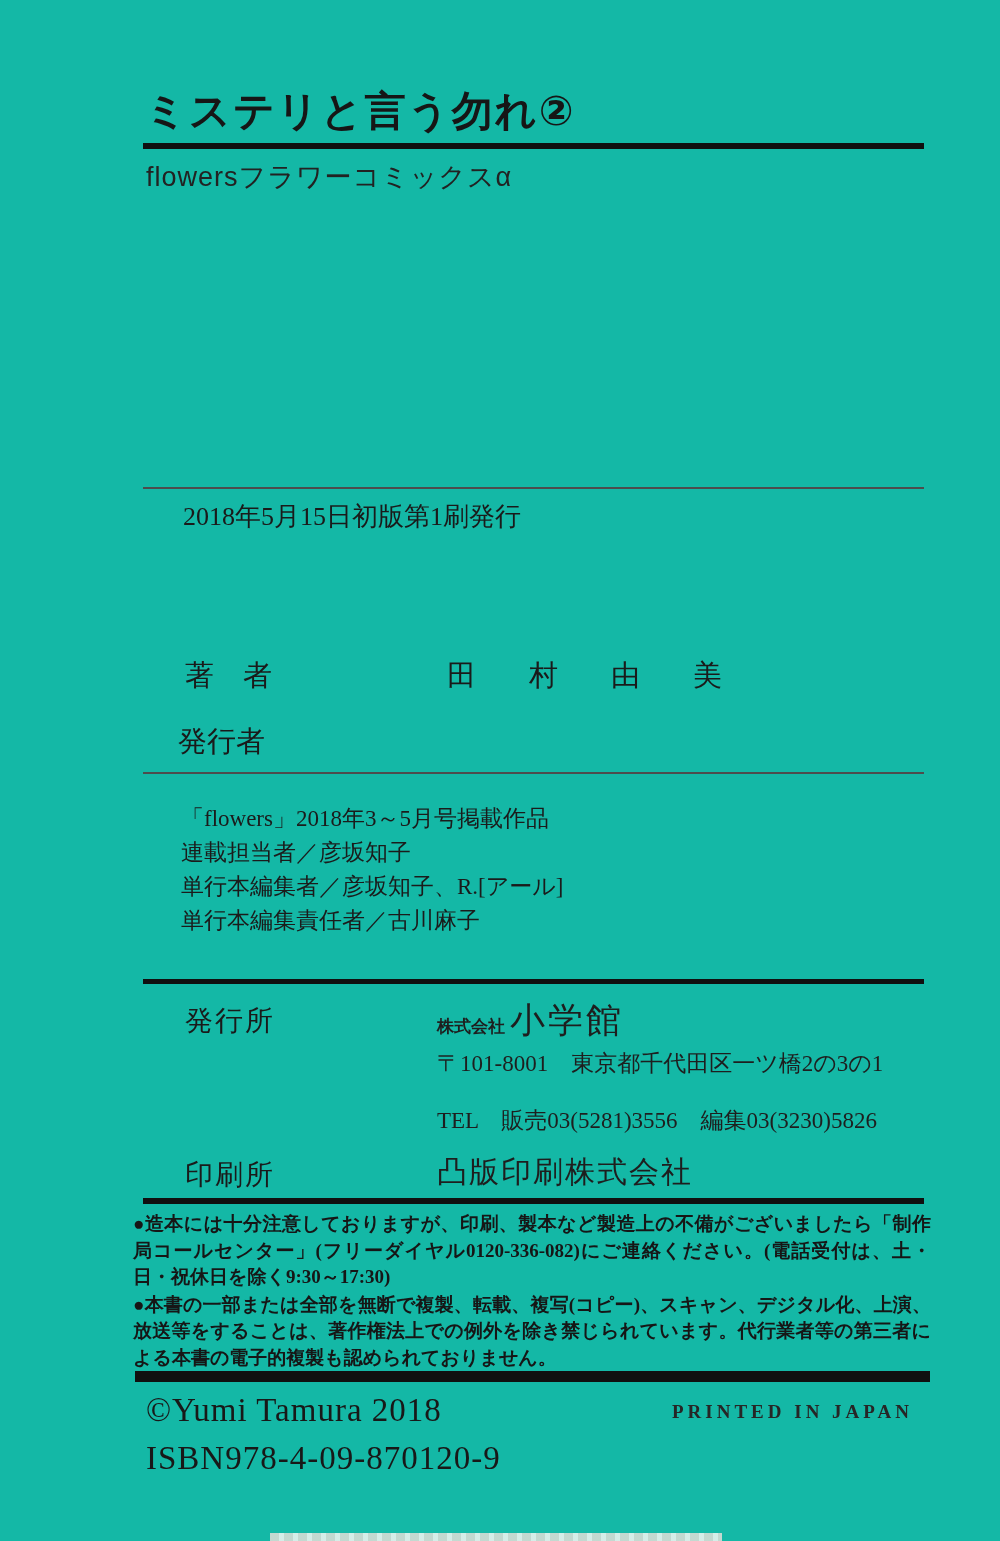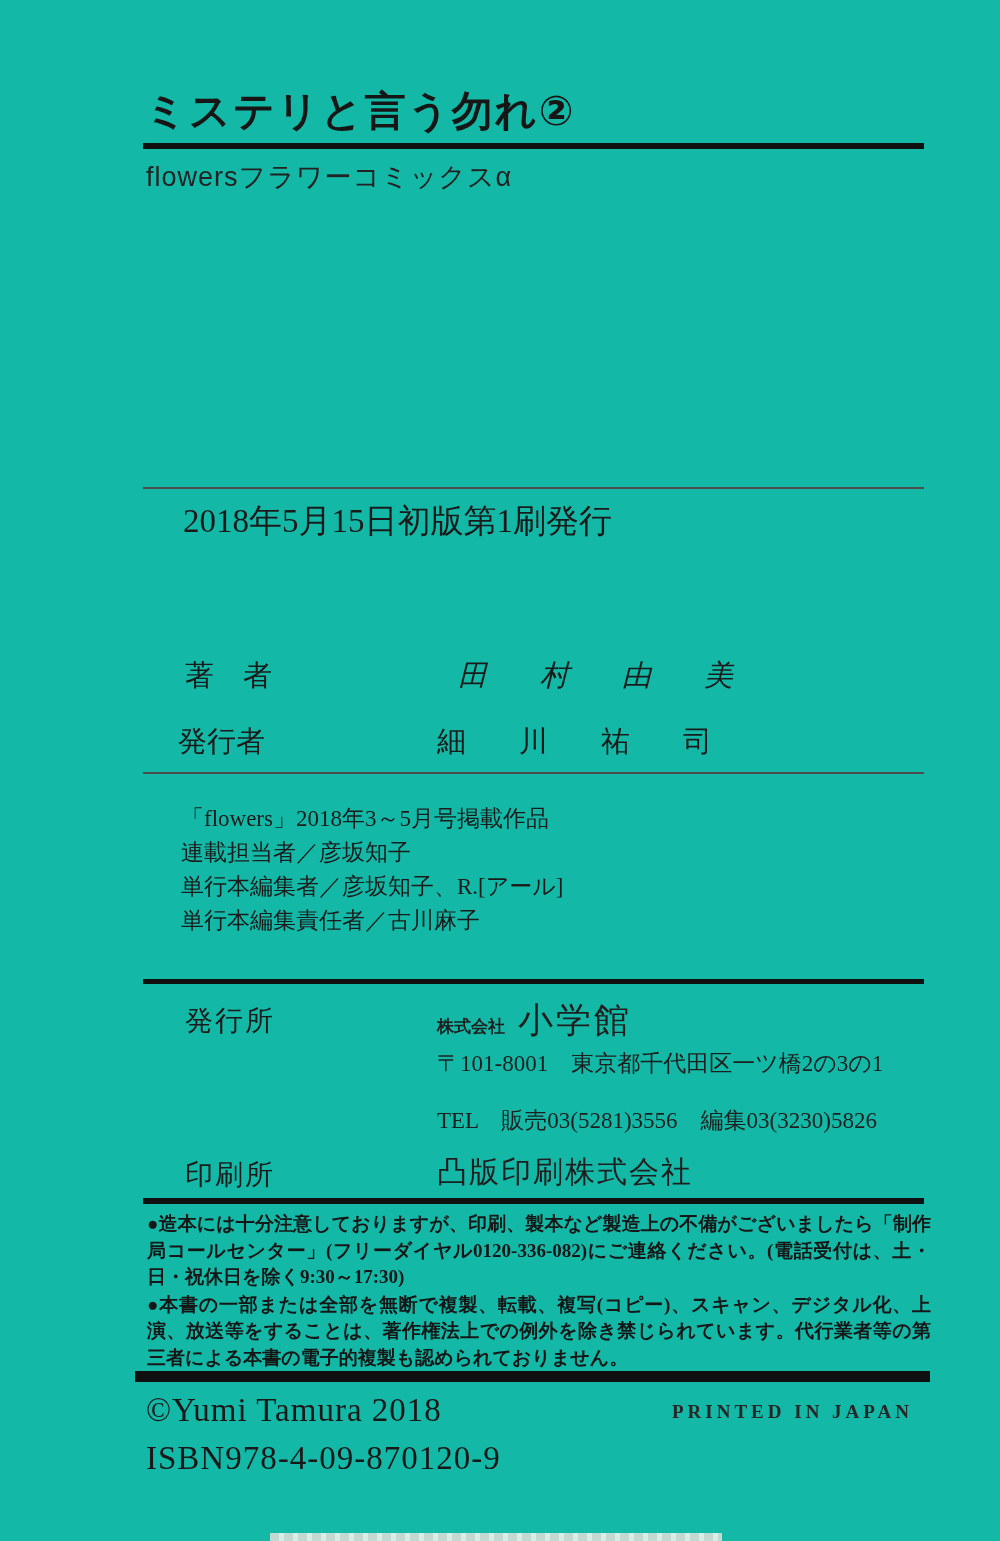--- a/index.html
+++ b/index.html
@@ -21,52 +21,52 @@
     color:#161616;
   }
   .rule{background:#101010;}
   .rule-thin{background:#4d4d4d;}
   .rule-title{left:143px;top:143px;width:781px;height:6px;}
   .imprint-line{
     left:146px;top:159px;
     font-size:27px;font-weight:500;letter-spacing:1px;color:#222;
   }
   .rule-above-edition{left:143px;top:487px;width:781px;height:2px;}
-  .edition-line{left:183px;top:499px;font-size:33px;color:#1a1a1a;}
+  .edition-line{left:183px;top:499px;font-size:26px;color:#1a1a1a;}
 
   .role-label{font-size:29px;color:#1a1a1a;}
   .role-name{font-size:29px;letter-spacing:12px;color:#1a1a1a;}
   .author-label{left:185px;top:656px;}
-  .author-name{left:458px;top:656px;font-style:italic;}
+  .author-name{left:447px;top:656px;}
   .publisher-label{left:178px;top:722px;}
   .publisher-name{left:437px;top:722px;}
   .rule-below-roles{left:143px;top:772px;width:781px;height:2px;}
 
   .serial-block{left:181px;top:802px;font-size:23px;line-height:34px;color:#1b1b1b;}
   .serial-block div{white-space:nowrap;}
 
   .rule-above-pub{left:143px;top:979px;width:781px;height:5px;}
   .section-label{font-size:28px;color:#1a1a1a;letter-spacing:2px;}
   .pub-label{left:185px;top:1002px;}
-  .pub-company{left:437px;top:997px;display:flex;align-items:baseline;gap:13px;}
+  .pub-company{left:437px;top:997px;display:flex;align-items:baseline;gap:5px;}
   .pub-company .prefix{font-size:17px;font-weight:600;}
   .pub-company .name{font-size:35px;letter-spacing:3px;}
   .pub-address{left:437px;top:1048px;font-size:23px;white-space:nowrap;}
   .pub-tel{left:437px;top:1086px;font-size:23px;white-space:nowrap;margin-top:19px;}
 
   .printer-label{left:185px;top:1156px;}
   .printer-name{left:437px;top:1152px;font-size:30px;letter-spacing:2px;}
   .rule-below-printer{left:143px;top:1198px;width:781px;height:6px;}
 
   .notices{
     left:133px;top:1211px;width:798px;
     font-size:19px;line-height:26.5px;font-weight:700;
     text-align:justify;color:#161616;
   }
-  .notices p{margin:0 0 1px 14px;}
+  .notices p{margin:0 0 1px 0;}
   .rule-footer{left:135px;top:1371px;width:795px;height:11px;}
 
   .copyright-line{left:146px;top:1392px;font-size:33px;letter-spacing:1px;color:#181818;}
   .printed-in{left:672px;top:1401px;font-size:19px;font-weight:700;letter-spacing:4px;color:#262626;}
   .isbn-line{left:146px;top:1440px;font-size:33px;letter-spacing:1px;color:#181818;}
 
   .scan-artifact{
     left:270px;top:1533px;width:452px;height:8px;
     background:repeating-linear-gradient(
       90deg,
@@ -88,21 +88,20 @@
   <div class="abs sans imprint-line">flowersフラワーコミックスα</div>
 
   <div class="abs rule-thin rule-above-edition"></div>
 
   <div class="abs edition-line">2018年5月15日初版第1刷発行</div>
 
   <div class="abs role-label author-label">著　者</div>
   <div class="abs role-name author-name">田　村　由　美</div>
 
   <div class="abs role-label publisher-label">発行者</div>
-  <div class="abs role-name publisher-name">細　川　祐　司</div>
 
   <div class="abs rule-thin rule-below-roles"></div>
 
   <div class="abs serial-block">
     <div>「flowers」2018年3～5月号掲載作品</div>
     <div>連載担当者／彦坂知子</div>
     <div>単行本編集者／彦坂知子、R.[アール]</div>
     <div>単行本編集責任者／古川麻子</div>
   </div>
 

